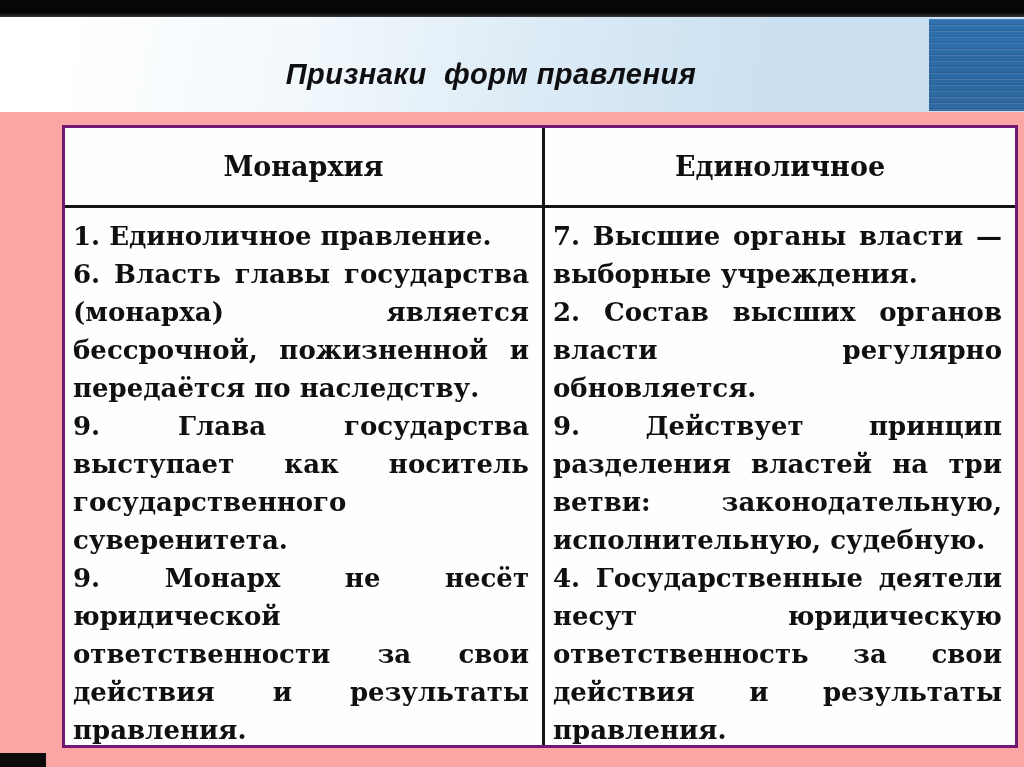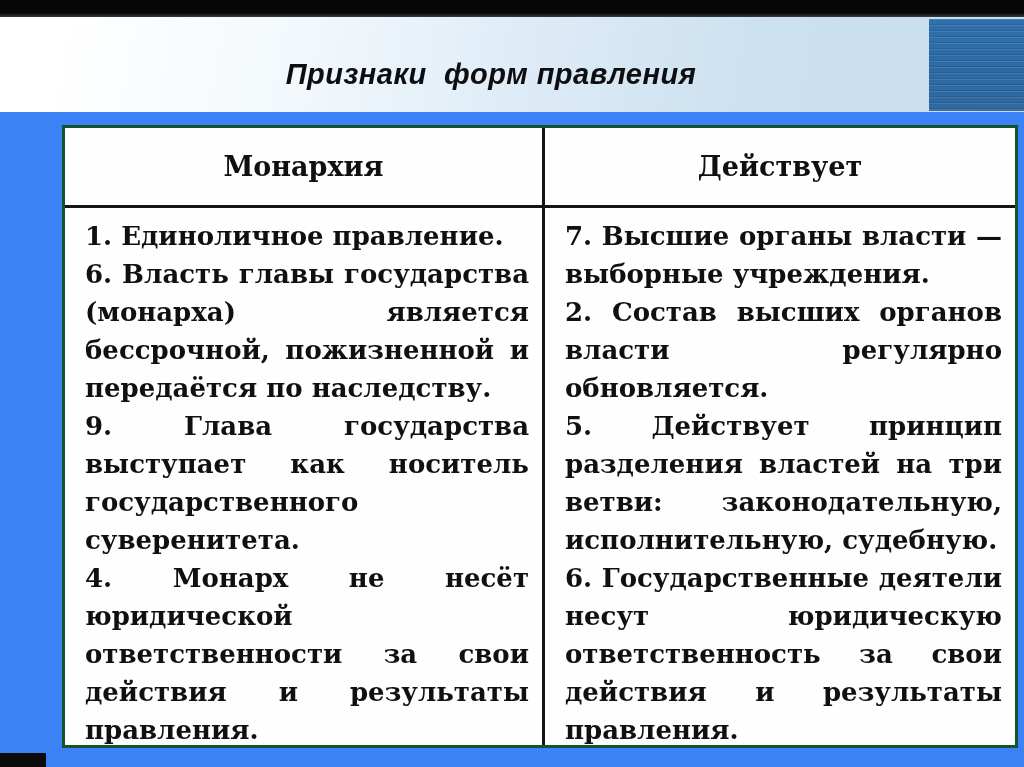--- a/index.html
+++ b/index.html
@@ -4,21 +4,21 @@
 <style>
   html, body {
     margin: 0;
     padding: 0;
     background: #ffffff;
   }
   .slide {
     position: relative;
     width: 1024px;
     height: 767px;
-    background: #3b82f6;
+    background: #fca5a5;
     overflow: hidden;
     font-family: "DejaVu Serif", serif;
   }
 
   
   .top-bar {
     position: absolute;
     left: 0; top: 0;
     width: 1024px; height: 17px;
     background: linear-gradient(to bottom, #060607 75%, #3a3a3c 100%);
@@ -63,40 +63,40 @@
     letter-spacing: 0.5px;
     color: #0e0e10;
     white-space: pre-wrap;
   }
 
   
   .gov-table {
     position: absolute;
     left: 62px; top: 125px;
     width: 950px; height: 617px;
-    border: 3px solid #14532d;
+    border: 3px solid #701a75;
     background: #fefefe;
     display: grid;
     grid-template-columns: 480px 1fr;
     grid-template-rows: 80px 1fr;
   }
   .th {
     display: flex;
     align-items: center;
     justify-content: center;
     font-weight: bold;
     font-size: 27px;
     color: #101010;
     border-bottom: 3px solid #141414;
   }
   .th.first, .td.first {
     border-right: 3px solid #141414;
   }
   .td {
-    padding: 9px 13px 6px 20px;
+    padding: 9px 13px 6px 8px;
     font-weight: bold;
     font-size: 26px;
     line-height: 38px;
     color: #101010;
     text-align: justify;
     overflow: hidden;
   }
   .td p {
     margin: 0;
   }
@@ -118,33 +118,33 @@
 
   <div class="header-band"></div>
   <div class="corner-rect"></div>
 
   <div class="slide-title">Признаки  форм правления</div>
 
   <div class="gov-table">
 
     <div class="th first">Монархия</div>
 
-    <div class="th">Действует</div>
+    <div class="th">Единоличное</div>
 
     <div class="td first">
       <p>1. Единоличное правление.</p>
       <p>6. Власть главы государства (монарха) является бессрочной, пожизненной и передаётся по наследству.</p>
       <p>9. Глава государства выступает как носитель государственного суверенитета.</p>
-      <p>4. Монарх не несёт юридической ответственности за свои действия и результаты правления.</p>
+      <p>9. Монарх не несёт юридической ответственности за свои действия и результаты правления.</p>
     </div>
 
     <div class="td">
       <p>7. Высшие органы власти — выборные учреждения.</p>
       <p>2. Состав высших органов власти регулярно обновляется.</p>
-      <p>5. Действует принцип разделения властей на три ветви: законодательную, исполнительную, судебную.</p>
-      <p>6. Государственные деятели несут юридическую ответственность за свои действия и результаты правления.</p>
+      <p>9. Действует принцип разделения властей на три ветви: законодательную, исполнительную, судебную.</p>
+      <p>4. Государственные деятели несут юридическую ответственность за свои действия и результаты правления.</p>
     </div>
 
   </div>
 
   <div class="bottom-mark"></div>
 
 </div>
 
 </body></html>

